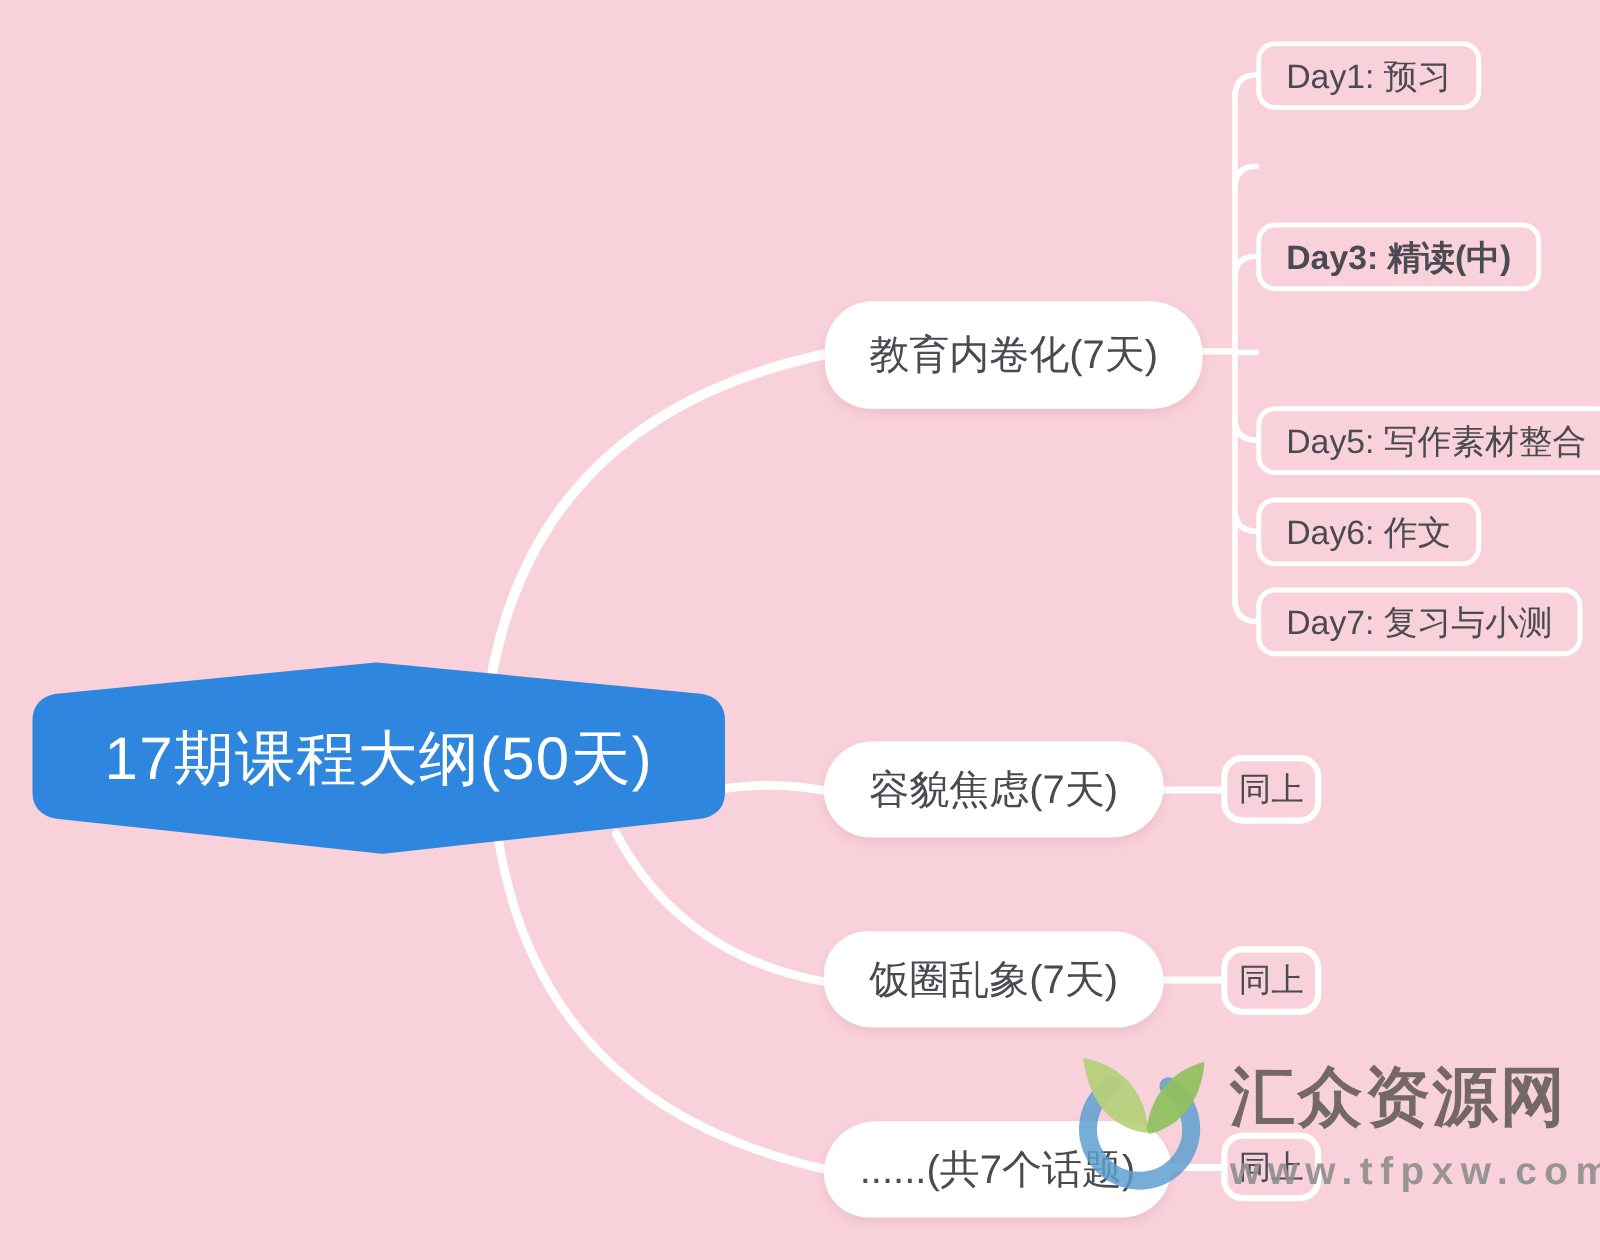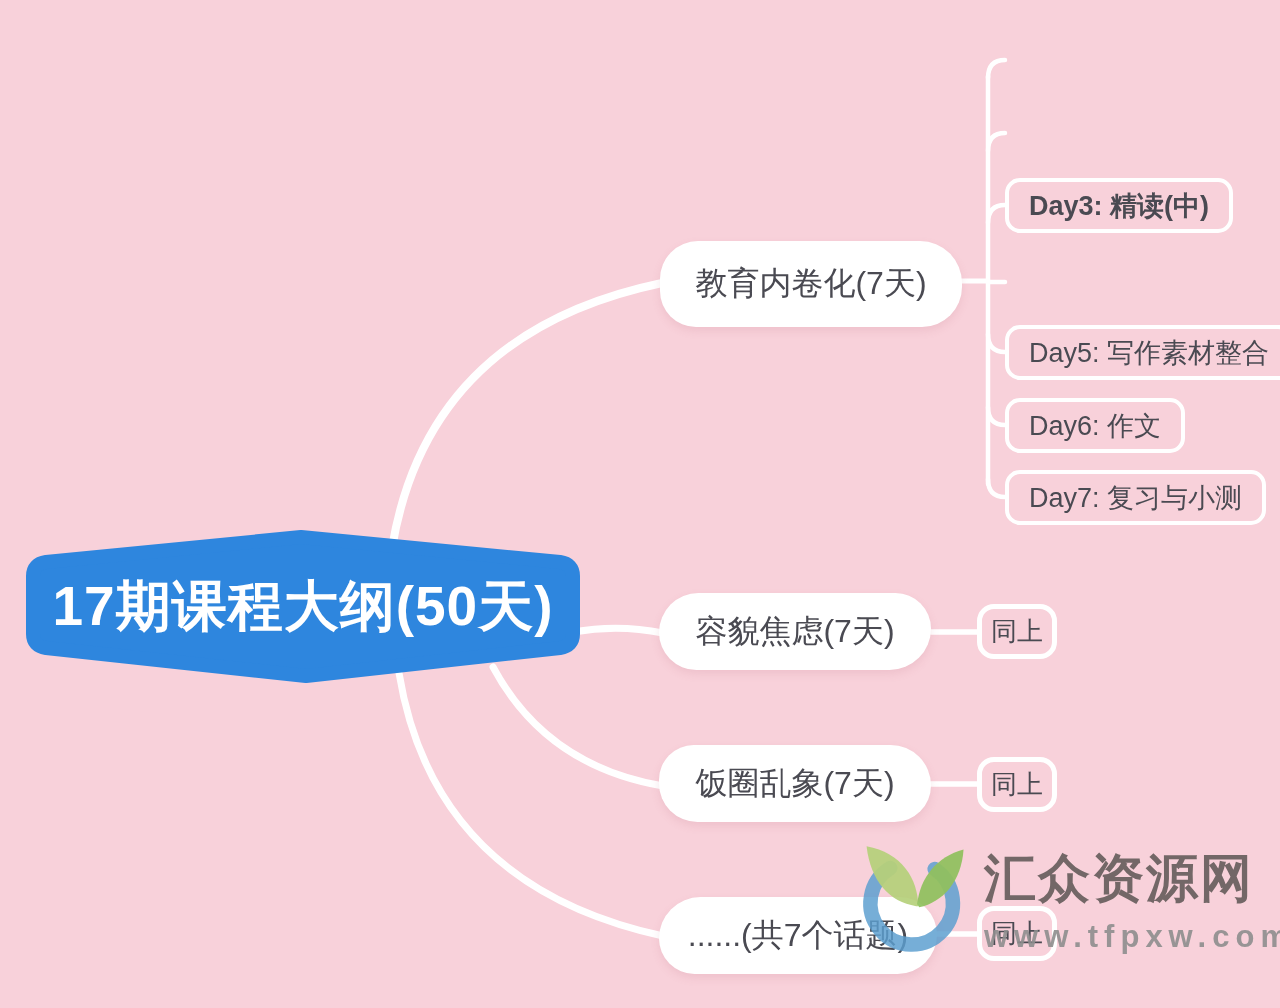--- a/index.html
+++ b/index.html
@@ -9,21 +9,21 @@
     overflow:hidden;
     font-family:"Liberation Sans","DejaVu Sans",sans-serif;
     background:#f8d1da;
   }
   .underlay{position:absolute;left:0;top:0;z-index:0;}
   .node{position:absolute;z-index:2;box-sizing:border-box;
     display:flex;align-items:center;justify-content:center;
     white-space:nowrap;color:#4a4a52;}
   .root-label{
     left:30px;top:534px;width:546px;height:146px;
-    font-size:55px;font-weight:bold;color:#ffffff;
+    font-size:48px;font-weight:normal;color:#ffffff;
     letter-spacing:1px;z-index:2;
   }
   .pill{
     background:#ffffff;
     border-radius:40px;
     box-shadow:0 4px 8px rgba(190,110,130,0.16);
     font-size:32px;
   }
   .pill-1{left:660px;top:241px;width:302px;height:86px;border-radius:38px 42px 40px 36px;}
   .pill-2{left:659px;top:593px;width:272px;height:77px;border-radius:40px 36px 42px 38px;}
@@ -87,20 +87,21 @@
     <path d="M 46 562 L 301 537 L 560 562 Q 573 564 573 576 L 573 634 Q 573 646 560 648 L 306 676 L 46 648 Q 33 646 33 634 L 33 576 Q 33 564 46 562 Z" fill="#2e86de" stroke="#2e86de" stroke-width="14" stroke-linejoin="round"></path>
   </svg>
 
   <div class="node root-label">17期课程大纲(50天)</div>
 
   <div class="node pill pill-1">教育内卷化(7天)</div>
   <div class="node pill pill-2">容貌焦虑(7天)</div>
   <div class="node pill pill-3">饭圈乱象(7天)</div>
   <div class="node pill pill-4">......(共7个话题)</div>
 
+  <div class="node daybox" style="top:33px;">Day1: 预习</div>
   <div class="node daybox" style="top:178px;font-weight:bold;">Day3: 精读(中)</div>
   <div class="node daybox" style="top:325px;">Day5: 写作素材整合</div>
   <div class="node daybox" style="top:398px;">Day6: 作文</div>
   <div class="node daybox" style="top:470px;">Day7: 复习与小测</div>
 
   <div class="node same" style="left:977px;top:604px;">同上</div>
   <div class="node same" style="left:977px;top:757px;">同上</div>
   <div class="node same" style="left:977px;top:906px;">同上</div>
 
   <svg class="watermark wm-logo" width="130" height="126" viewBox="0 0 126 122">

